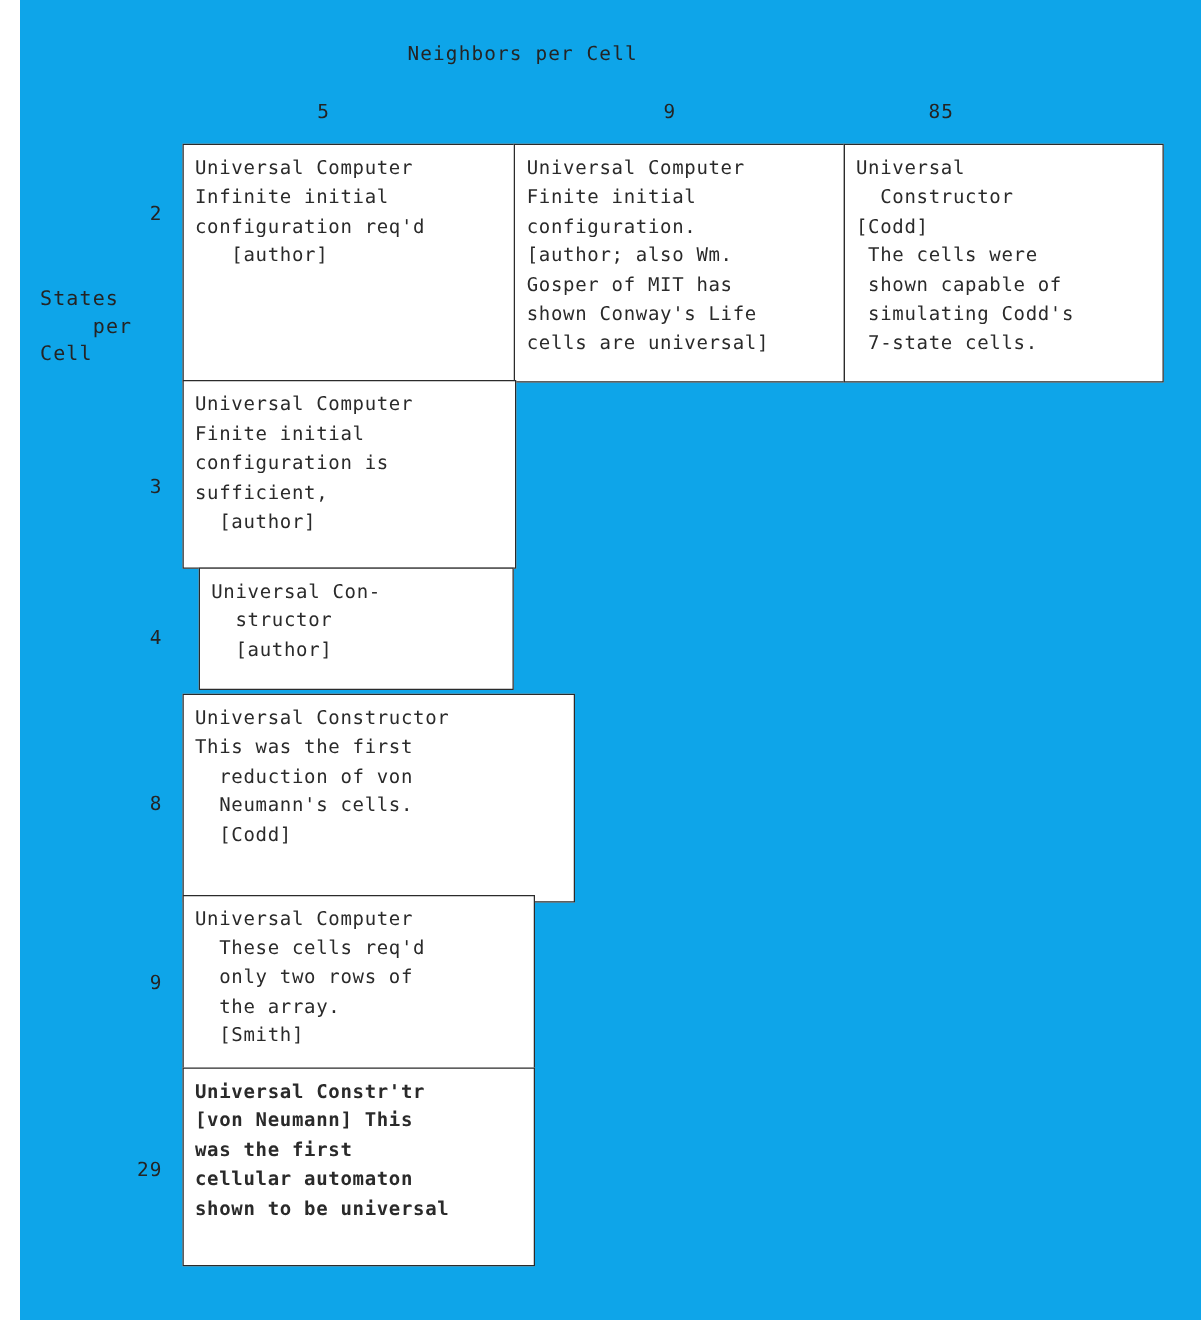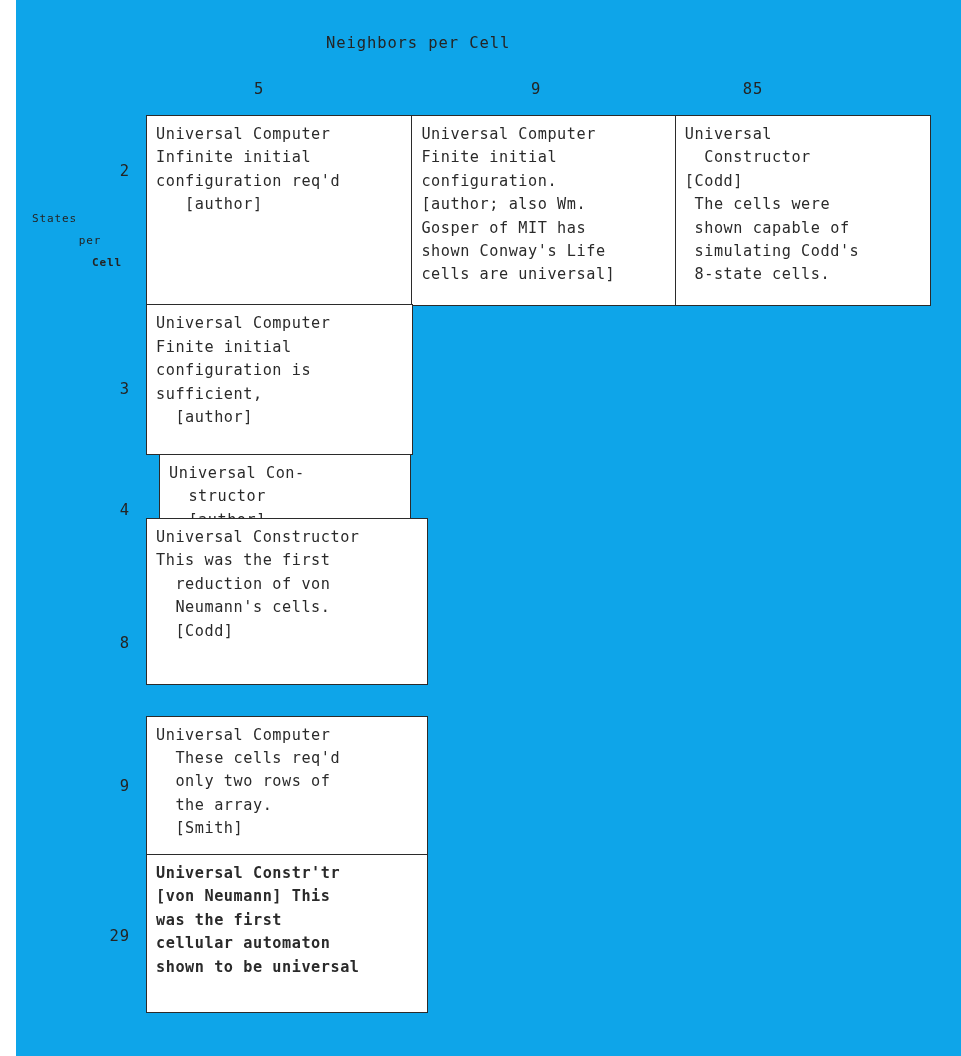--- a/index.html
+++ b/index.html
@@ -47,31 +47,31 @@
     color: #242424;
   }
   .col-head.c0 { left: 203px; width: 80px; }
   .col-head.c1 { left: 480px; width: 80px; }
   .col-head.c2 { left: 697px; width: 80px; }
 
   
   .side-title {
     position: absolute;
     left: 14px;
-    top: 208px;
+    top: 228px;
     width: 92px;
-    font-size: 11px;
+    font-size: 16px;
     line-height: 22px;
     letter-spacing: 0.9px;
     color: #242424;
   }
   .side-title div { white-space: nowrap; }
   .side-title .l0 { text-align: left; padding-left: 2px; }
   .side-title .l1 { text-align: center; padding-left: 28px; }
-  .side-title .l2 { text-align: right; padding-left: 2px; font-weight: bold; }
+  .side-title .l2 { text-align: left; padding-left: 2px; }
 
   
   .row-label {
     position: absolute;
     width: 46px;
     text-align: right;
     font-size: 15.5px;
     letter-spacing: 0.9px;
     color: #242424;
   }
@@ -133,38 +133,38 @@
 cells are universal]</div>
   </div>
 
   <div class="cell" style="left:658.8px; top:115px; width:256px; height:191px;">
     <div class="txt">Universal
   Constructor
 [Codd]
  The cells were
  shown capable of
  simulating Codd's
- 8-state cells.</div>
+ 7-state cells.</div>
   </div>
 
   <div class="cell" style="left:130px; top:304.4px; width:267px; height:151px;">
     <div class="txt">Universal Computer
 Finite initial
 configuration is
 sufficient,
   [author]</div>
   </div>
 
   <div class="cell" style="left:143px; top:453.8px; width:252px; height:98px;">
     <div class="txt">Universal Con-
   structor
   [author]</div>
   </div>
 
-  <div class="cell" style="left:130px; top:518px; width:282px; height:167px;">
+  <div class="cell" style="left:130px; top:555px; width:314px; height:167px;">
     <div class="txt">Universal Constructor
 This was the first
   reduction of von
   Neumann's cells.
   [Codd]</div>
   </div>
 
   <div class="cell" style="left:130px; top:715.6px; width:282px; height:140px;">
     <div class="txt">Universal Computer
   These cells req'd

